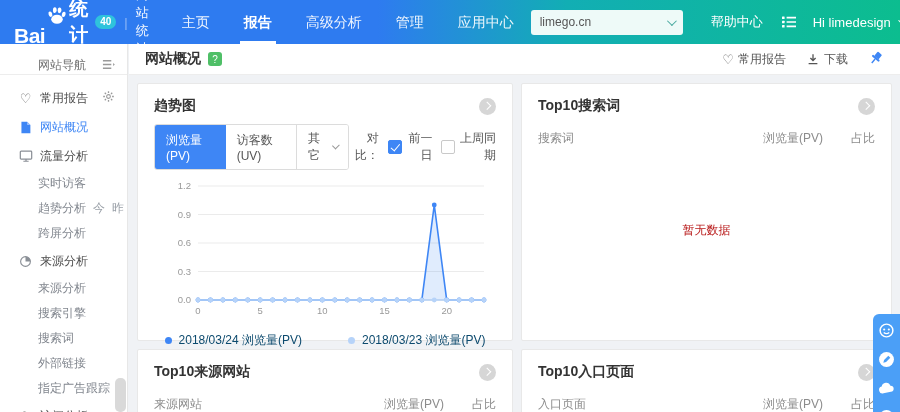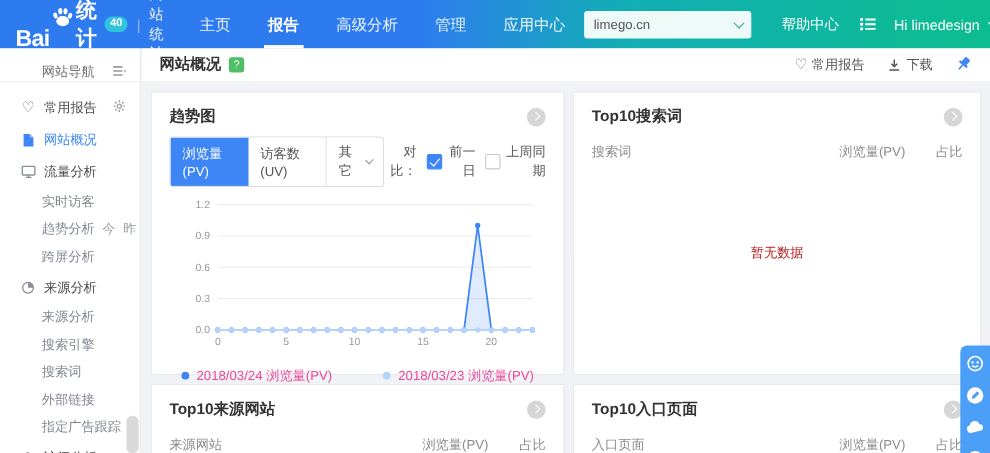--- a/index.html
+++ b/index.html
@@ -91,21 +91,21 @@
   .checkbox { width: 14px; height: 14px; border: 1px solid #c9c9c9; border-radius: 2px;
     background: #fff; position: relative; cursor: pointer; flex: none; }
   .checkbox.checked { background: #3e86f5; border-color: #3e86f5; }
   .checkbox.checked::after { content: ""; position: absolute; left: 4.2px; top: 1.2px;
     width: 4px; height: 7.5px; border: solid #fff; border-width: 0 1.8px 1.8px 0;
     transform: rotate(40deg); }
   .cmp-item { display: flex; align-items: center; gap: 3px; cursor: pointer; }
 
   .chart-wrap { margin-top: 4px; }
   .legend { display: flex; justify-content: center; gap: 46px; margin-top: 2px;
-    font-size: 12px; color: #ec4899; }
+    font-size: 12px; color: #0c4a6e; }
   .legend-item { display: flex; align-items: center; gap: 7px; cursor: pointer; }
   .legend-dot { width: 7px; height: 7px; border-radius: 50%; }
 
   .cols-row { display: flex; margin-top: 15px; font-size: 12px; color: #8c8c8c; }
   .col1 { flex: 1; }
   .col2 { width: 92px; text-align: right; }
   .col3 { width: 52px; text-align: right; }
   .empty-text { position: absolute; left: 0; right: 0; top: 138px; text-align: center;
     font-size: 12px; color: #b91c1c; }
 

